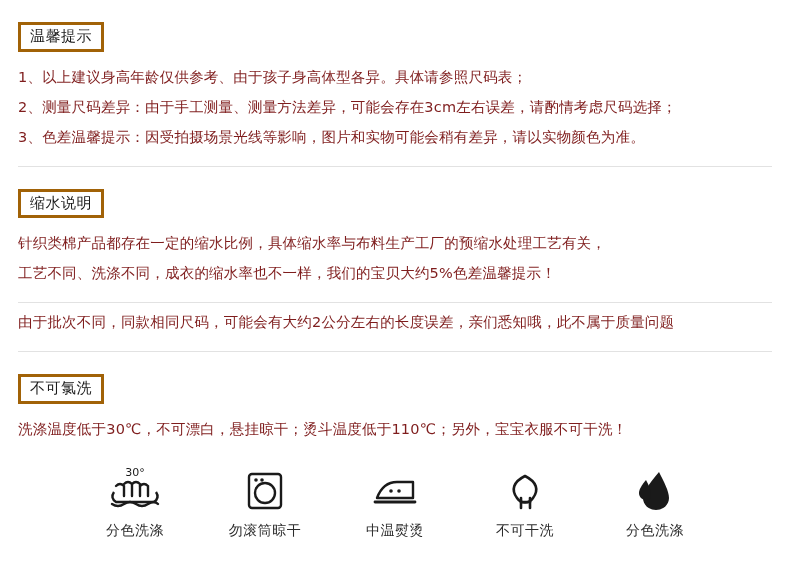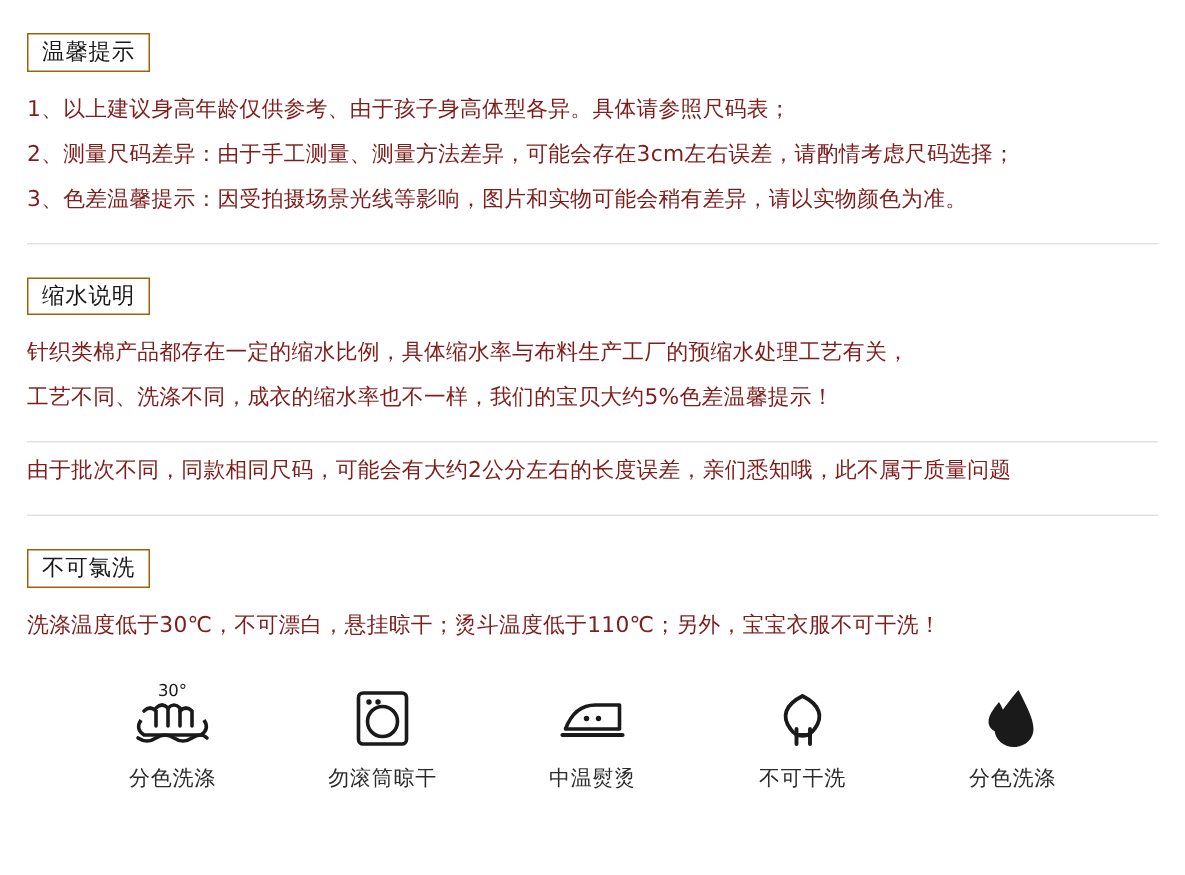--- a/index.html
+++ b/index.html
@@ -23,21 +23,21 @@
   }
   .section {
     position: relative;
   }
   .section-header {
     padding-top: 22px;
     padding-bottom: 6px;
   }
   .tag {
     display: inline-block;
-    border: 1px solid #a16207;
+    border: 3px solid #a16207;
     padding: 3px 9px 4px 9px;
     font-size: 15px;
     line-height: 1.1;
     color: #1a1a1a;
     letter-spacing: 0.5px;
     background: #ffffff;
     font-weight: 500;
   }
   .lines {
     padding-top: 4px;
@@ -52,21 +52,21 @@
   .divider {
     height: 1px;
     background: #e2e2e2;
     width: 100%;
     margin-top: 14px;
   }
   .wash-icons {
     display: flex;
     justify-content: center;
     align-items: flex-start;
-    gap: 48px;
+    gap: 38px;
     margin-top: 18px;
   }
   .wash-item {
     width: 92px;
     text-align: center;
   }
   .wash-glyph {
     height: 56px;
     display: flex;
     align-items: center;

